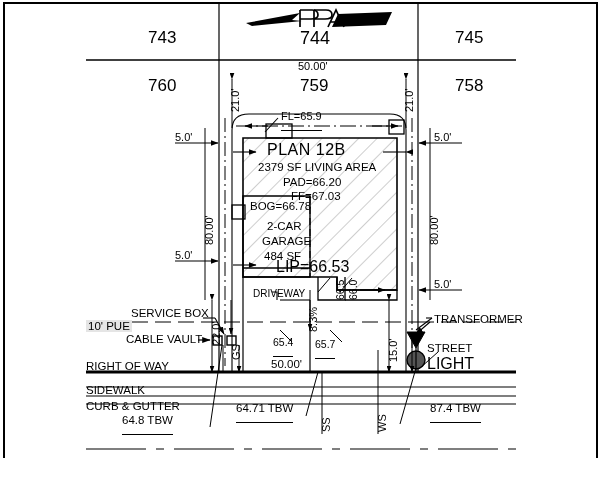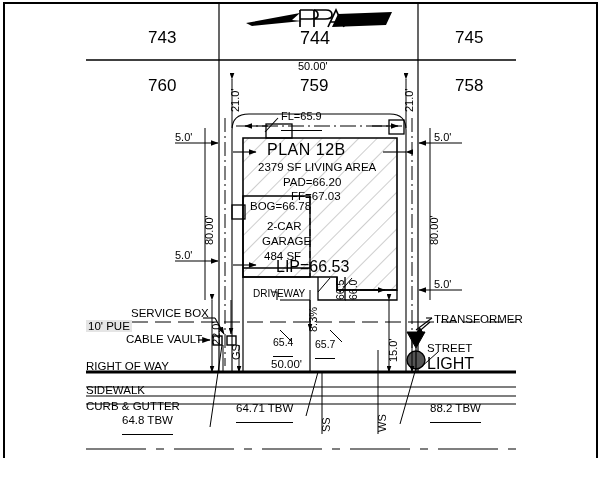--- a/index.html
+++ b/index.html
@@ -210,16 +210,16 @@
   <div class="txt rot" style="left:376px;top:432px;font-size:11px;">WS</div>
 
   <div class="txt" style="left:271px;top:358px;font-size:11.5px;">50.00'</div>
 
   <div class="txt" style="left:86px;top:360px;font-size:11.5px;">RIGHT OF WAY</div>
   <div class="txt" style="left:86px;top:384px;font-size:11.5px;">SIDEWALK</div>
   <div class="txt" style="left:86px;top:400px;font-size:11.5px;">CURB &amp; GUTTER</div>
 
   <div class="txt ul" style="left:122px;top:414px;font-size:11.5px;">64.8  TBW</div>
   <div class="txt ul" style="left:236px;top:402px;font-size:11.5px;">64.71  TBW</div>
-  <div class="txt ul" style="left:430px;top:402px;font-size:11.5px;">88.2  TBW</div>
+  <div class="txt ul" style="left:430px;top:402px;font-size:11.5px;">87.4  TBW</div>
 
 
 </div>
 
 </body></html>

